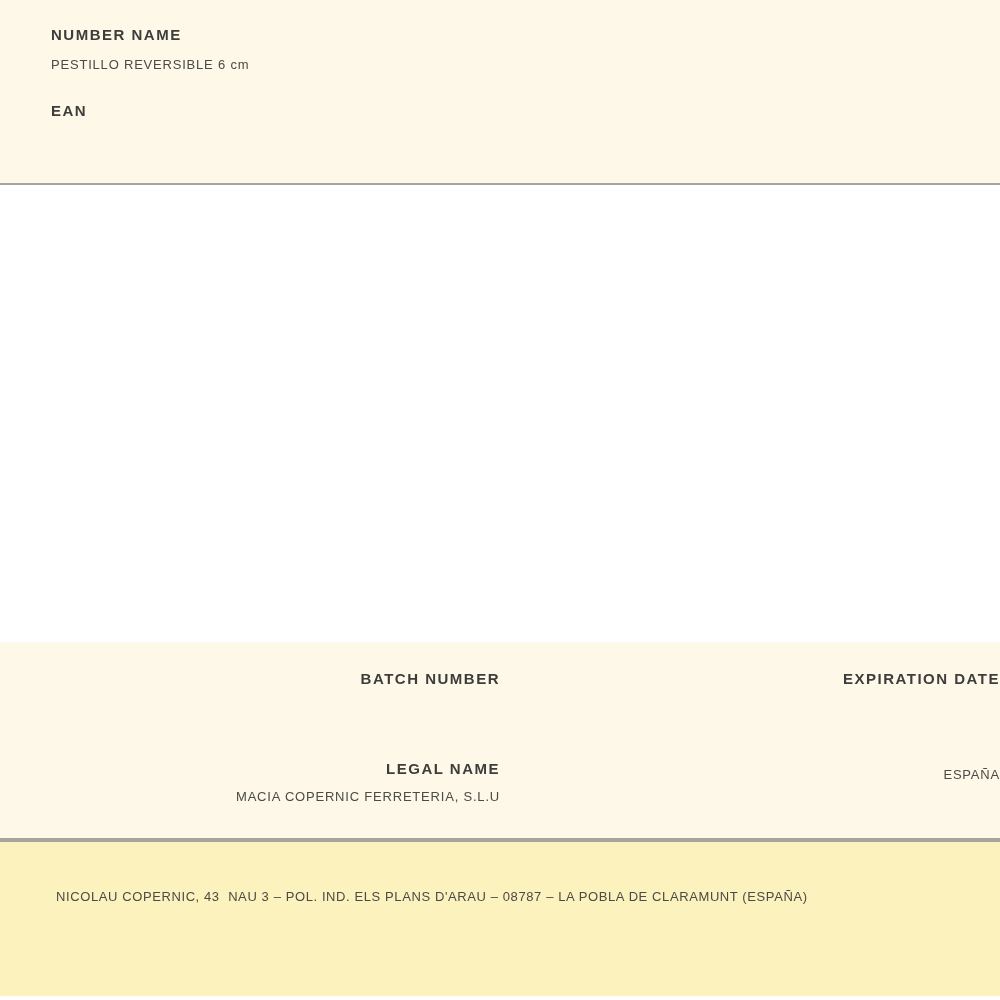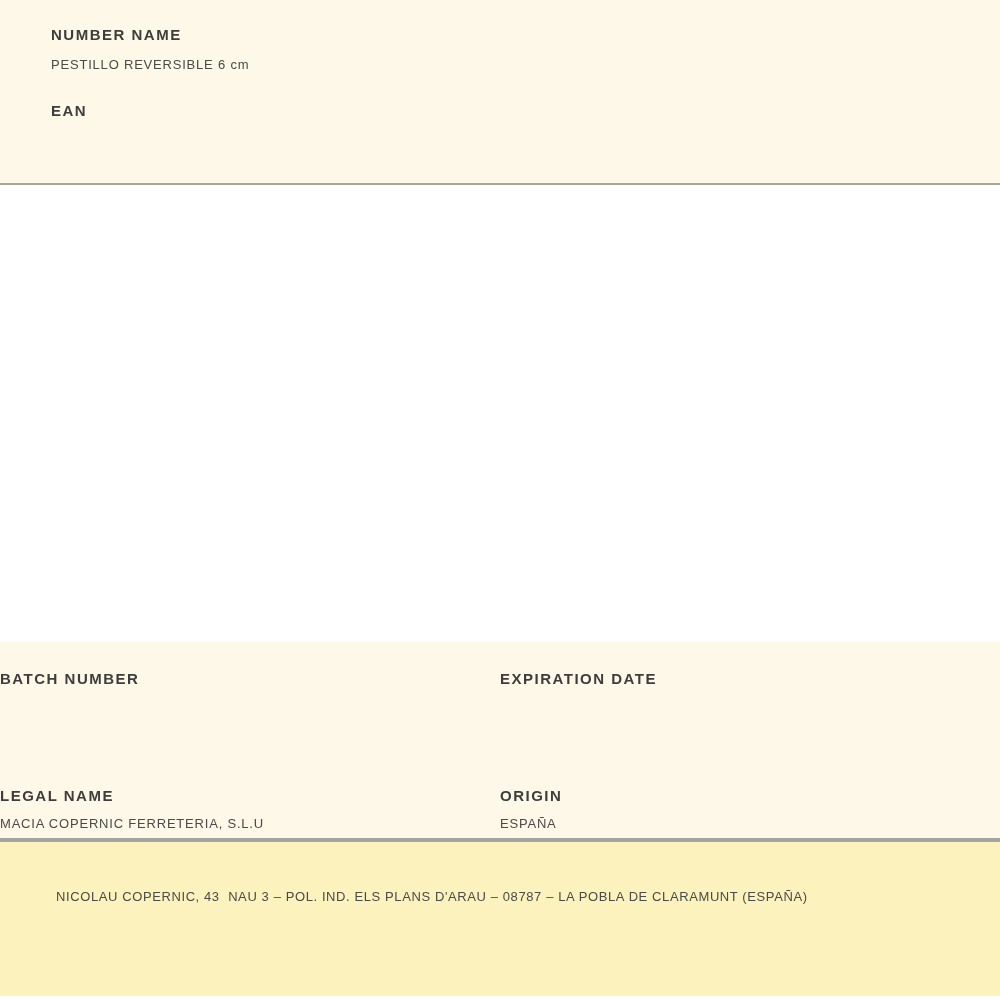--- a/index.html
+++ b/index.html
@@ -51,24 +51,24 @@
   
   .section-details {
     height: 198px;
     background: var(--cream);
     border-bottom: 2px solid var(--divider);
     padding-top: 26px;
   }
   .details-grid {
     display: grid;
     grid-template-columns: 500px 500px;
-    text-align: left;
+    text-align: right;
   }
   .details-grid .field-value { margin-top: 6px; }
-  .details-row-2 { margin-top: 95px; }
+  .details-row-2 { margin-top: 68px; }
 
   
   .section-gpsr {
     height: 156px;
     background: var(--yellow);
     border-top: 2px solid var(--divider);
     padding: 36px 40px 0 51px;
   }
   .gpsr-address {
     margin-top: 8px;
@@ -94,21 +94,20 @@
   <div class="details-grid details-row-1">
     <div class="label-heading">BATCH NUMBER</div>
     <div class="label-heading">EXPIRATION DATE</div>
   </div>
   <div class="details-grid details-row-2">
     <div>
       <div class="label-heading">LEGAL NAME</div>
       <div class="label-value field-value">MACIA COPERNIC FERRETERIA, S.L.U</div>
     </div>
     <div>
-      <div class="label-heading">ORIGIN</div>
       <div class="label-value field-value">ESPAÑA</div>
     </div>
   </div>
 </div>
 
 <div class="section-gpsr">
   <div class="label-value gpsr-address">NICOLAU COPERNIC, 43  NAU 3 – POL. IND. ELS PLANS D'ARAU – 08787 – LA POBLA DE CLARAMUNT (ESPAÑA)</div>
 </div>
 
 </body></html>

